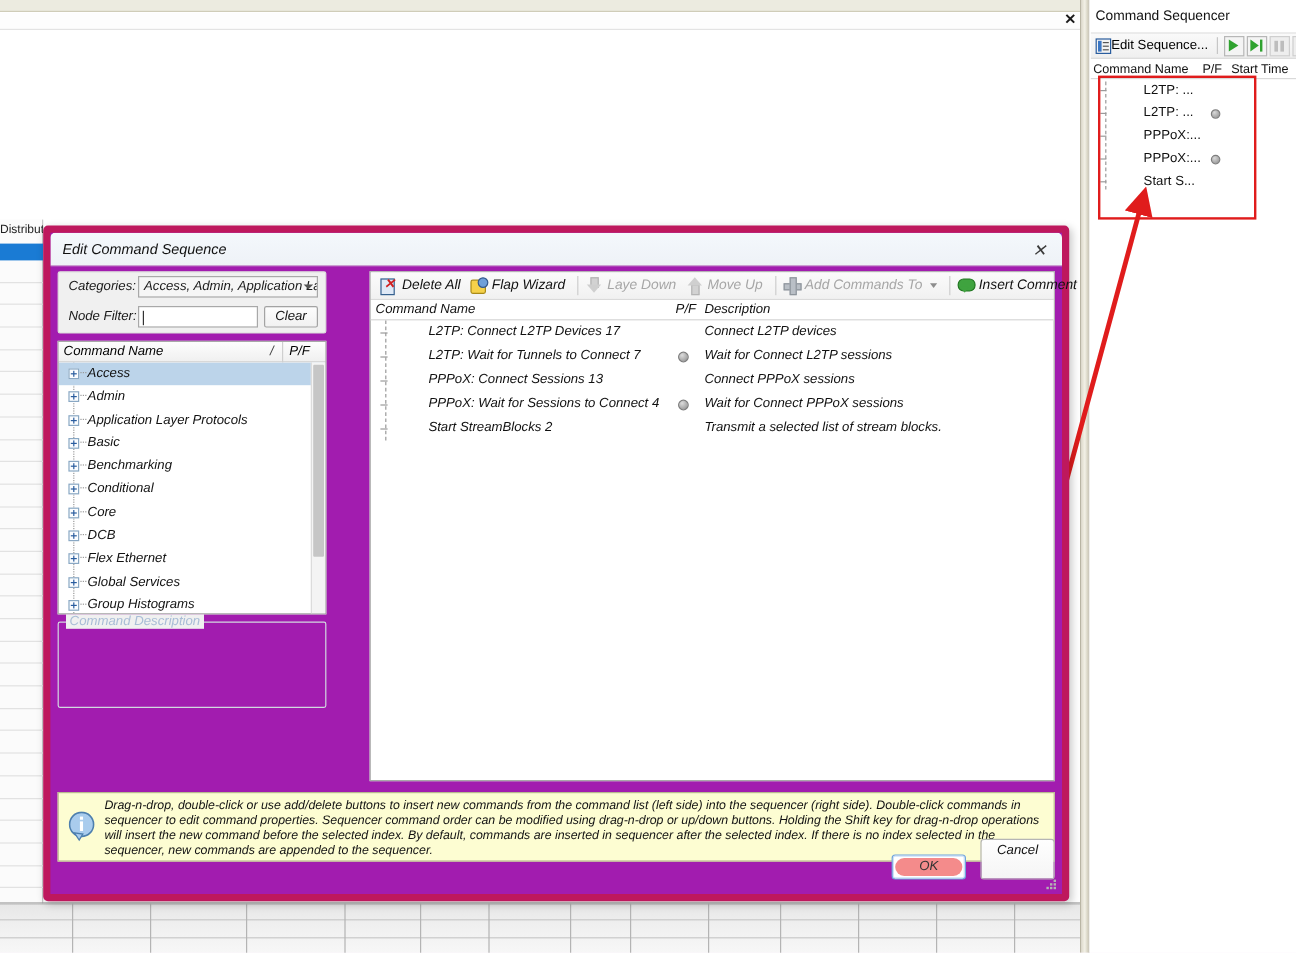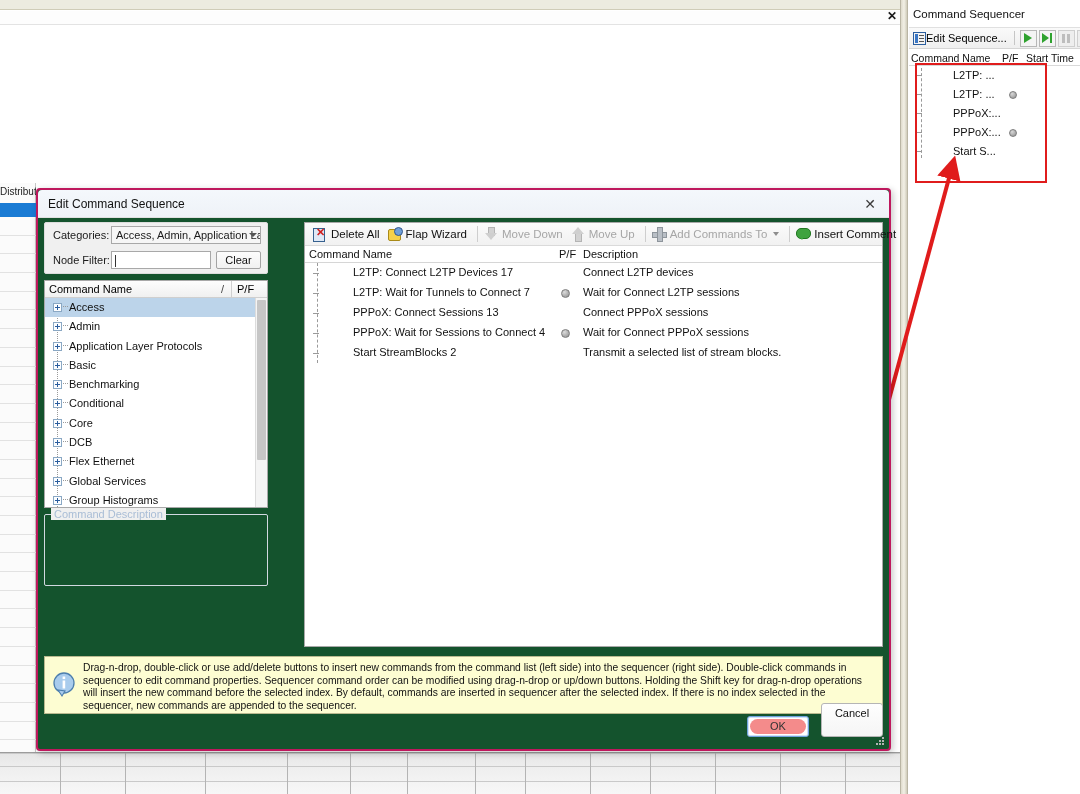--- a/index.html
+++ b/index.html
@@ -132,22 +132,23 @@
   .redbox {
     position: absolute; left: 915px; top: 63px; width: 132px; height: 120px;
     border: 2px solid #e01c1c; pointer-events: none;
   }
   
   .arrow-svg { position: absolute; left: 0; top: 0; width: 1080px; height: 794px; pointer-events: none; }
 
   
   .dlg {
     position: absolute; left: 36px; top: 188px; width: 855px; height: 563px;
-    background: #14532d; border: 2px solid #be185d; border-radius: 4px;
+    background: #a21caf; border: 6px solid #be185d; border-radius: 4px;
     box-shadow: 2px 2px 7px rgba(0,0,0,0.22);
+    font-style: italic;
   }
   .dlg-title {
     position: absolute; left: 0; top: 0; width: 100%; height: 28px;
     background: linear-gradient(180deg,#f4f8fc 0%,#eef2f7 100%);
     border-bottom: 1px solid #e0e0e0; border-radius: 4px 4px 0 0;
   }
   .dlg-title .txt { position: absolute; left: 10px; top: 7px; font-size: 12px; color: #111; }
   .dlg-x {
     position: absolute; right: 10px; top: 5px; width: 18px; height: 18px;
     text-align: center; line-height: 18px; font-size: 14px; color: #3a3a3a; cursor: pointer;
@@ -602,21 +603,21 @@
               <span class="ic ic-delall"></span>
               <span>Delete All</span>
             </div>
             <div class="tb-item">
               <span class="ic ic-flap"></span>
               <span>Flap Wizard</span>
             </div>
             <span class="tb-sep"></span>
             <div class="tb-item disabled">
               <span class="ic ic-down"></span>
-              <span>Move Down</span>
+              <span>Laye Down</span>
             </div>
             <div class="tb-item disabled">
               <span class="ic ic-up"></span>
               <span>Move Up</span>
             </div>
             <span class="tb-sep"></span>
             <div class="tb-item disabled">
               <span class="ic ic-plus"></span>
               <span>Add Commands To</span>
               <span class="dropcaret"></span>

